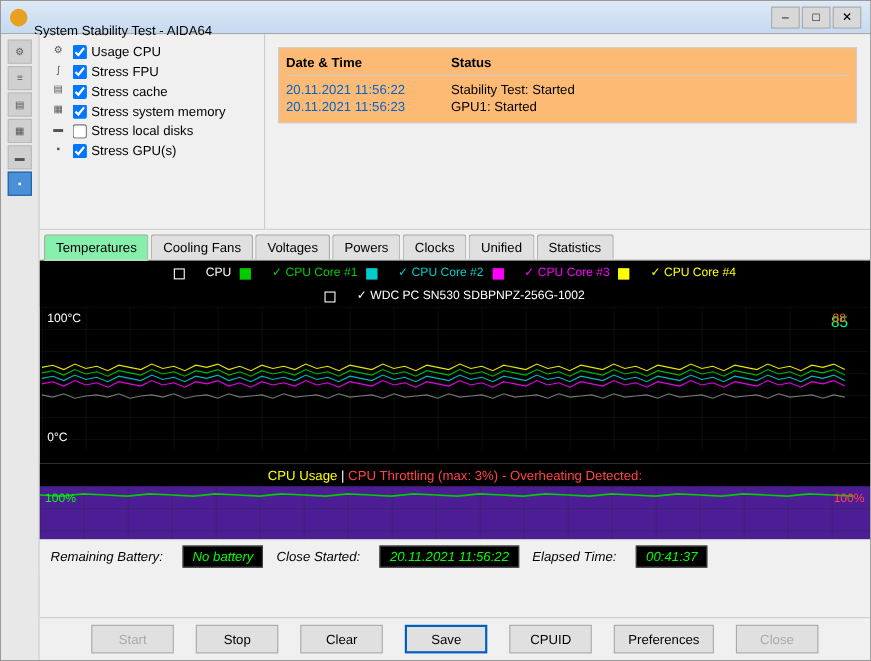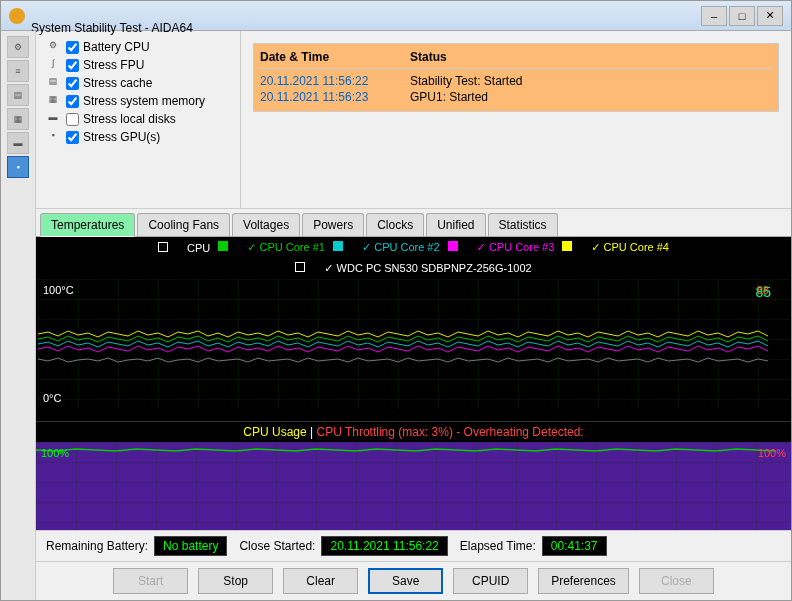--- a/index.html
+++ b/index.html
@@ -201,21 +201,21 @@
       display: flex;
       flex-wrap: wrap;
       gap: 8px;
       padding: 4px 8px;
       background: black;
       align-items: center;
       justify-content: center;
     }
     .legend-item {
       display: flex;
-      align-items: flex-start;
+      align-items: flex-end;
       gap: 19px;
       font-size: 11px;
     }
     .legend-box {
       width: 10px;
       height: 10px;
       border: 1px solid;
     }
     .y-label-top {
       position: absolute;
@@ -248,39 +248,41 @@
       border-top: 1px solid #ccc;
       padding: 5px 10px;
       display: flex;
       align-items: center;
       gap: 12px;
       font-size: 12px;
     }
     .status-item {
       display: flex;
       align-items: center;
-      gap: 6px;
+      gap: 18px;
+      font-style: italic;
     }
     .status-value-box {
       background: black;
       color: #00ff00;
       padding: 2px 8px;
       font-size: 12px;
       border: 1px solid #444;
     }
     .status-value-box.battery {
       color: lime;
     }
     .buttons-bar {
       background: #f0f0f0;
       border-top: 1px solid #ccc;
       padding: 6px 10px;
       display: flex;
-      gap: 10px;
+      gap: 20px;
       justify-content: center;
+      margin-top: 40px;
     }
     .btn {
       min-width: 75px;
       height: 26px;
       background: #e0e0e0;
       border: 1px solid #aaa;
       cursor: pointer;
       font-size: 12px;
       padding: 0 12px;
     }
@@ -321,21 +323,21 @@
     </div>
 
     <div class="main-area">
 
       <div class="top-section">
 
         <div class="options-panel">
           <div class="checkbox-row">
             <span class="option-icon">⚙</span>
             <input type="checkbox" checked="" style="">
-            <span class="option-label">Battery CPU</span>
+            <span class="option-label">Usage CPU</span>
           </div>
           <div class="checkbox-row">
             <span class="option-icon">∫</span>
             <input type="checkbox" checked="" style="">
             <span class="option-label">Stress FPU</span>
           </div>
           <div class="checkbox-row">
             <span class="option-icon">▤</span>
             <input type="checkbox" checked="" style="">
             <span class="option-label">Stress cache</span>

